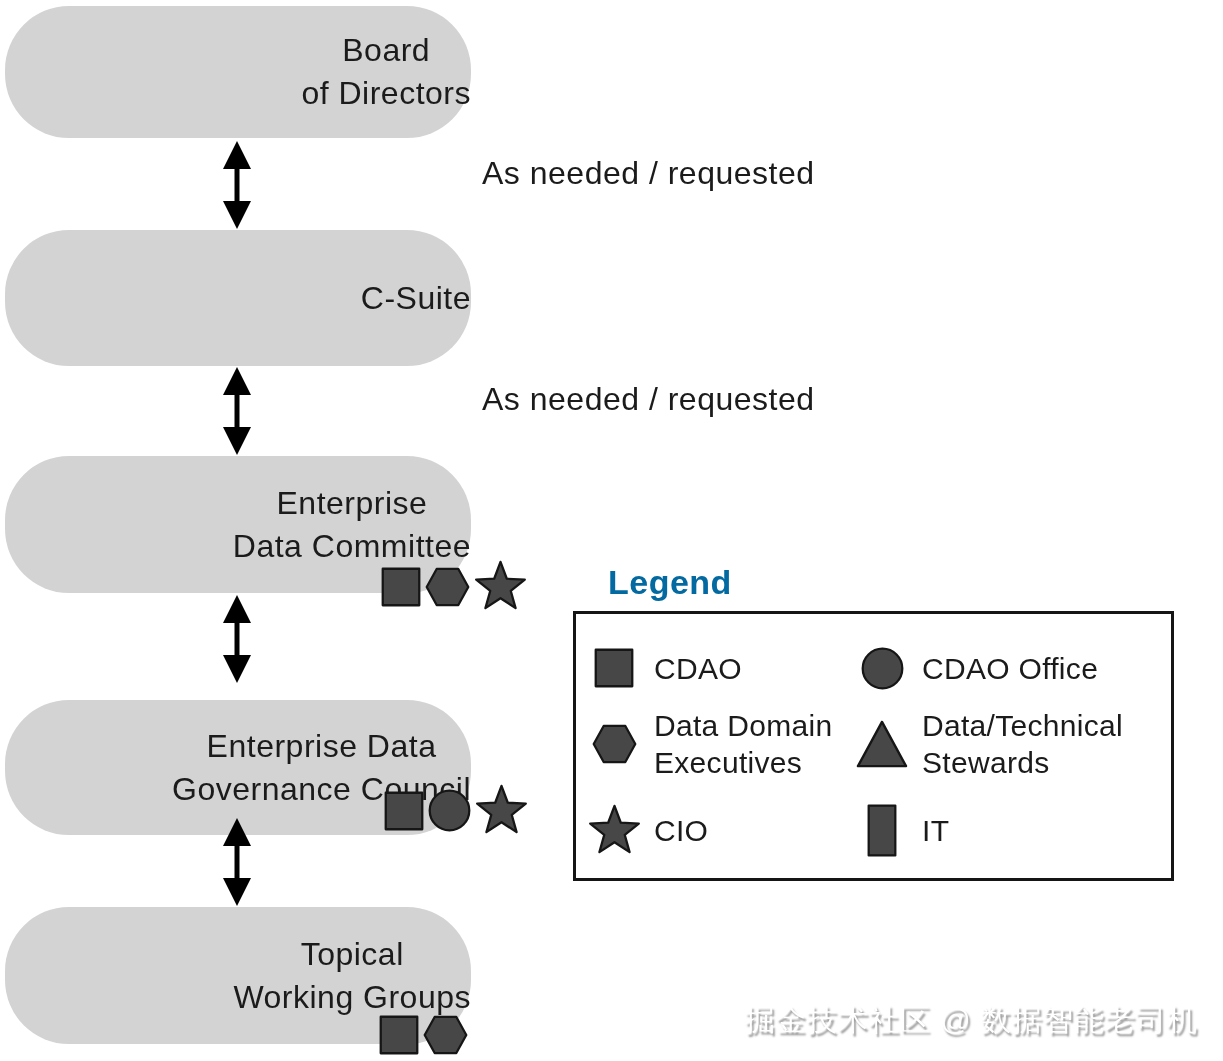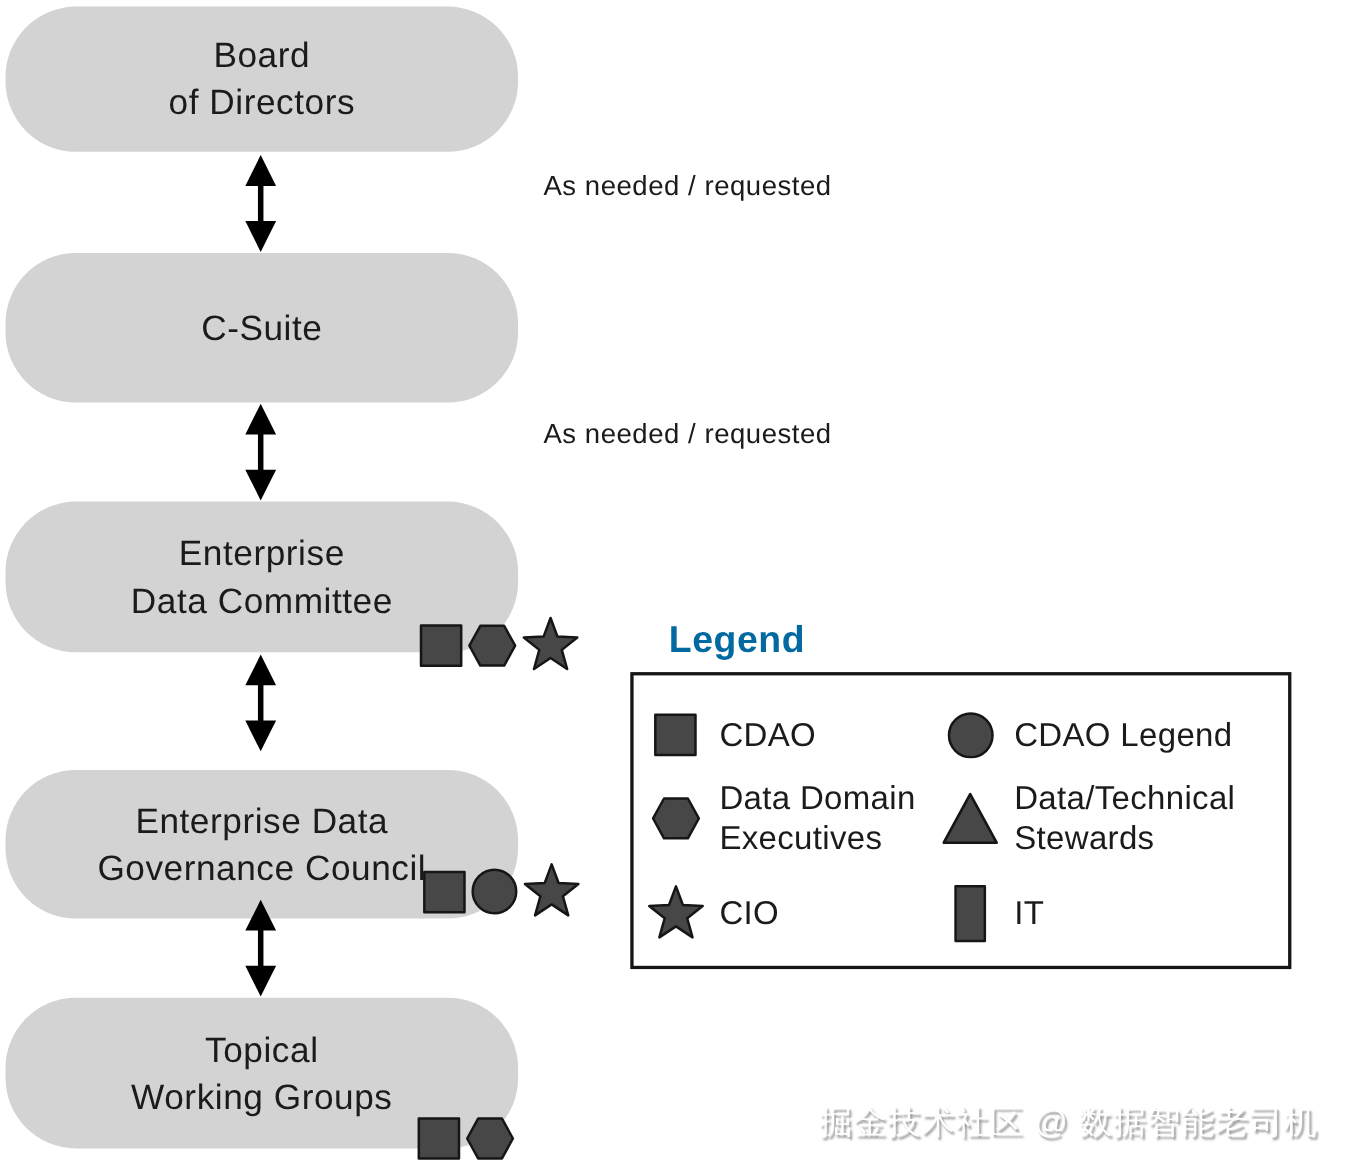--- a/index.html
+++ b/index.html
@@ -16,41 +16,41 @@
   html,body{margin:0;padding:0;}
   body{
     width:1223px;height:1061px;background:#ffffff;overflow:hidden;
     font-family:"Liberation Sans", sans-serif;color:var(--text);
   }
   .stage{position:relative;width:1223px;height:1061px;}
 
   
   .pill{
     position:absolute;left:5px;width:466px;background:var(--pill-fill);
-    border-radius:64px;display:flex;align-items:center;justify-content:center;
+    border-radius:64px;display:flex;align-items:center;justify-content:flex-end;
   }
   .pill-label{
     font-size:32px;line-height:43px;text-align:center;white-space:pre-line;
     letter-spacing:0.5px;color:var(--text);
   }
   .pill-0{top:6px;height:132px;}
   .pill-1{top:230px;height:136px;}
   .pill-2{top:456px;height:137px;}
   .pill-3{top:682px;height:135px;margin-top:18px;}
   .pill-4{top:907px;height:137px;}
 
   
   .arrow{position:absolute;left:220px;color:var(--arrow);}
   .arrow-0{top:140px;}
   .arrow-1{top:366px;}
   .arrow-2{top:594px;}
   .arrow-3{top:817px;}
 
   .arrow-label{
-    position:absolute;left:494px;font-size:25px;letter-spacing:0.5px;
+    position:absolute;left:482px;font-size:32px;letter-spacing:0.5px;
     color:var(--text);white-space:nowrap;
   }
   .arrow-label-0{top:155px;}
   .arrow-label-1{top:381px;}
 
   
   .badges{position:absolute;display:flex;align-items:center;gap:2px;}
   .badges svg{display:block;}
   .badges-2{left:380px;top:560px;}
   .badges-3{left:383px;top:784px;}
@@ -204,21 +204,21 @@
       <span class="legend-label">CDAO</span>
     </div>
     <div class="legend-item li-1">
       <span class="legend-icon">
           <svg width="45" height="45" viewBox="0 0 50 50">
             <g fill="#474747" stroke="#161616" stroke-width="2.5" stroke-linejoin="round">
               <circle cx="25" cy="25" r="22"></circle>
             </g>
           </svg>
         </span>
-      <span class="legend-label">CDAO Legend</span>
+      <span class="legend-label">CDAO Office</span>
     </div>
     <div class="legend-item li-2">
       <span class="legend-icon">
           <svg width="47" height="42" viewBox="0 0 52 46">
             <g fill="#474747" stroke="#161616" stroke-width="2.5" stroke-linejoin="round">
               <polygon points="14,3 38,3 49,23 38,43 14,43 3,23"></polygon>
             </g>
           </svg>
         </span>
       <span class="legend-label">Data Domain

